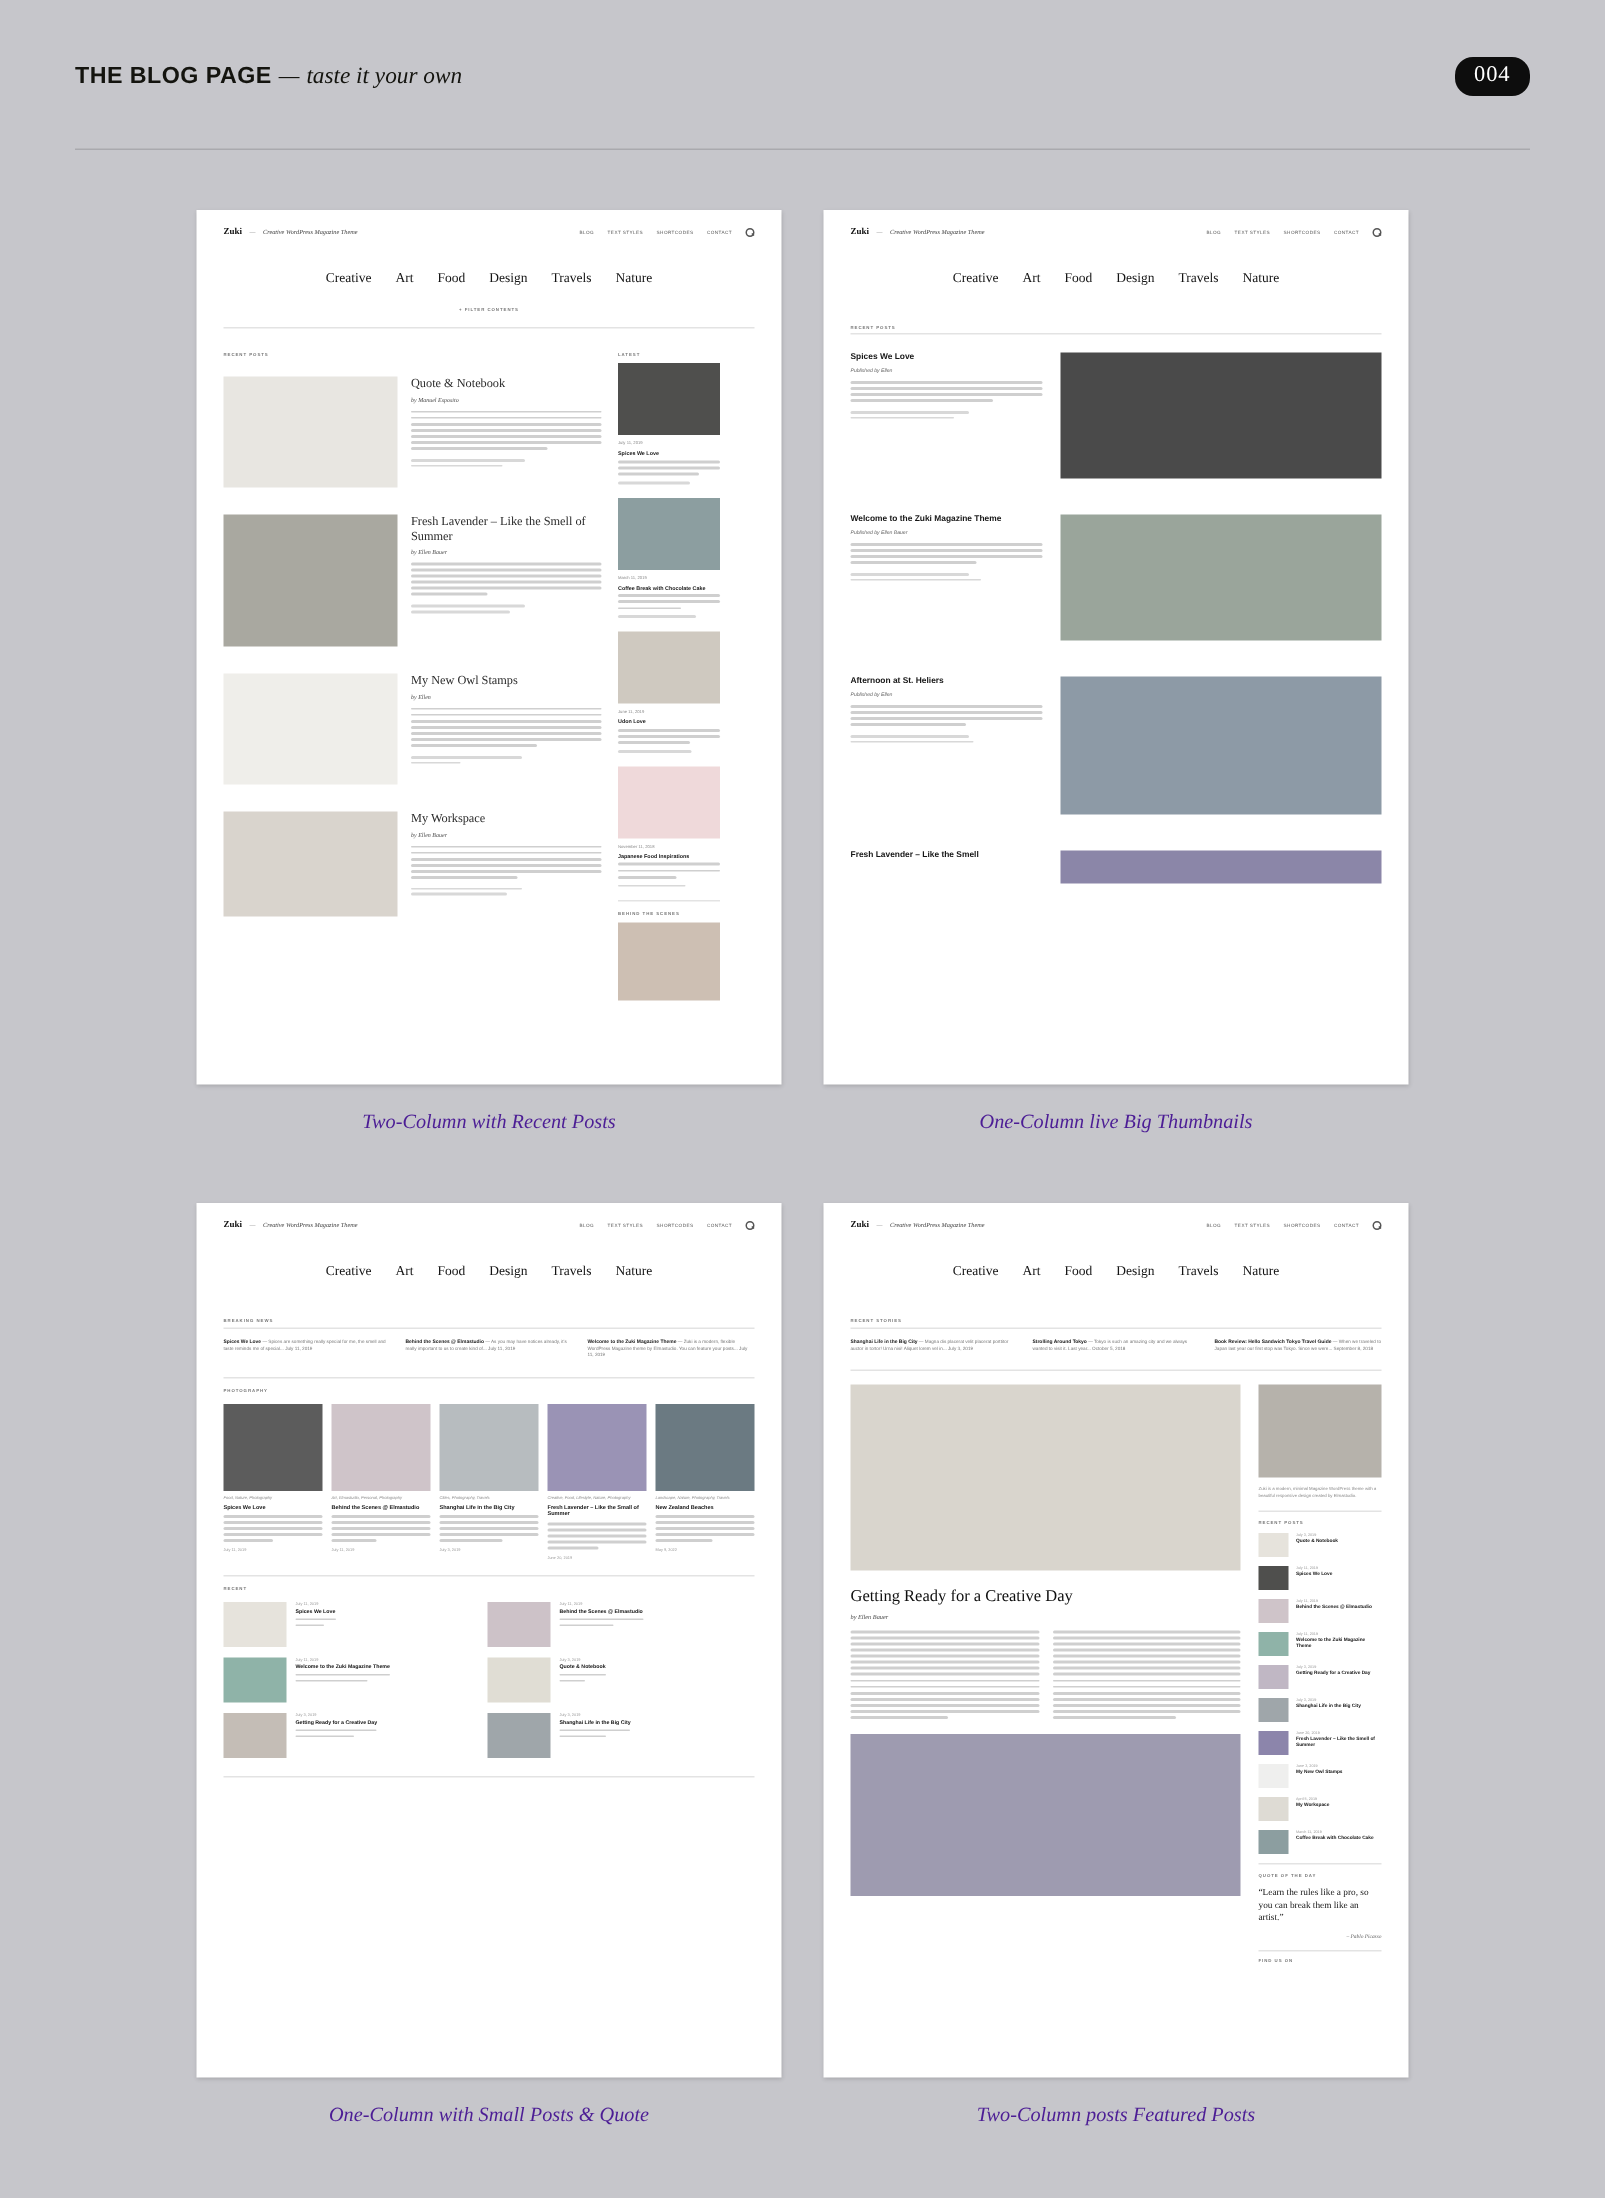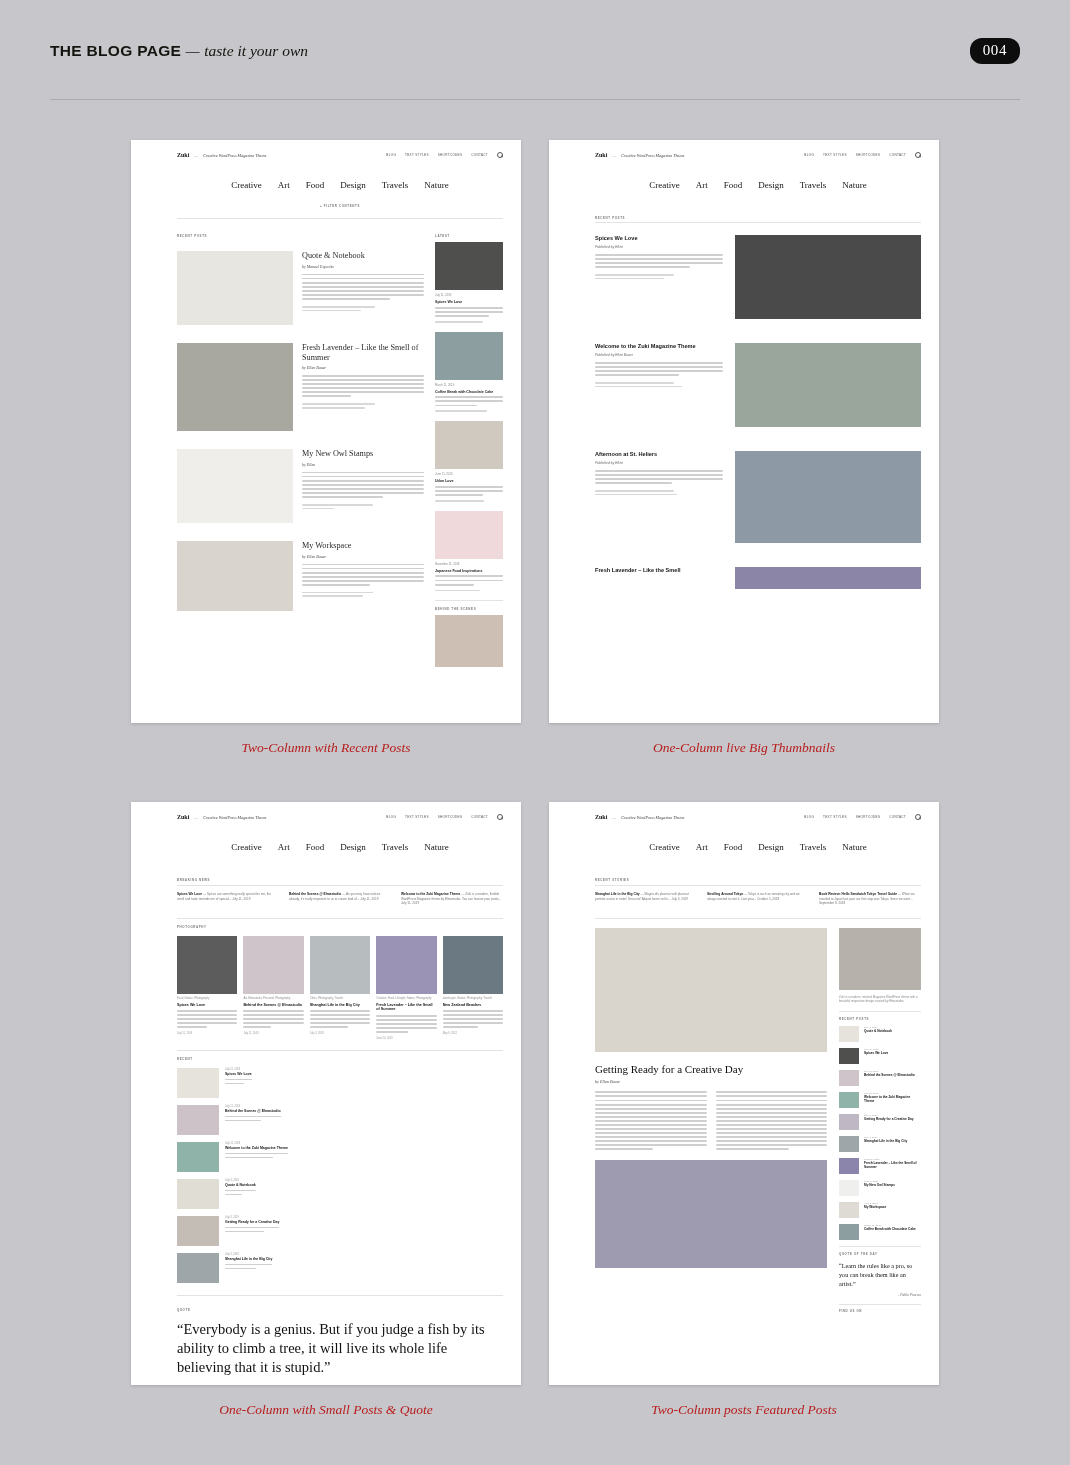--- a/index.html
+++ b/index.html
@@ -25,25 +25,25 @@
 
   .grid { position: absolute; left: 0; top: 140px; width: 1070px; }
   .row { display: flex; justify-content: center; gap: 28px; }
   .cell { width: 390px; }
   .shot {
     width: 390px; height: 583px; background: #fff; overflow: hidden;
     position: relative; box-shadow: 0 1px 3px rgba(0,0,0,.16);
   }
   .caption {
     text-align: center; font-family: "Liberation Serif", serif;
-    font-style: italic; font-size: 13.5px; color: #b91c1c; margin-top: 17px;
+    font-style: italic; font-size: 13.5px; color: #4c1d95; margin-top: 17px;
   }
 
   
-  .site { padding: 0 18px; font-size: 3.6px; color: #2b2b2b; margin-left: 28px; }
+  .site { padding: 0 18px; font-size: 3.6px; color: #2b2b2b; }
   .topbar { display: flex; align-items: center; justify-content: space-between; padding: 12px 0 0; }
   .brand { display: flex; align-items: baseline; gap: 5px; }
   .brand-name { font-family: "Liberation Serif", serif; font-weight: bold; font-size: 6px; color: #111; }
   .brand-dash { font-size: 4px; color: #999; }
   .brand-tag { font-family: "Liberation Serif", serif; font-style: italic; font-size: 4.2px; color: #444; }
   .topnav { display: flex; align-items: center; gap: 9px; }
   .topnav span { font-size: 3.1px; letter-spacing: .09em; color: #555; }
   .srch { width: 6px; height: 6px; position: relative; }
   .srch::before { content:""; position:absolute; left:0; top:0; width:4.2px; height:4.2px; border:.7px solid #555; border-radius:50%; }
   .srch::after { content:""; position:absolute; left:3.6px; top:3.6px; width:2.4px; height:.7px; background:#555; transform:rotate(45deg); }
@@ -590,25 +590,20 @@
                 <h5>Shanghai Life in the Big City</h5>
                 <div class="lines" style="margin-top:2px">
                     <i></i>
                     <i style="width:66%"></i>
                   </div>
               </div>
             </div>
           </div>
 
           <div class="hr"></div>
-          <div class="p3-quote">
-            <div class="microlabel" style="padding:4px 0 8px">QUOTE</div>
-            <blockquote>“Everybody is a genius. But if you judge a fish by its ability to climb a tree, it will live its whole life believing that it is stupid.”</blockquote>
-            <div class="cite">– Albert Einstein</div>
-          </div>
         </div>
       </div>
       <div class="caption">One-Column with Small Posts &amp; Quote</div>
     </div>
 
     <div class="cell">
       <div class="shot">
         <div class="site">
           <div class="topbar">
             <div class="brand">

